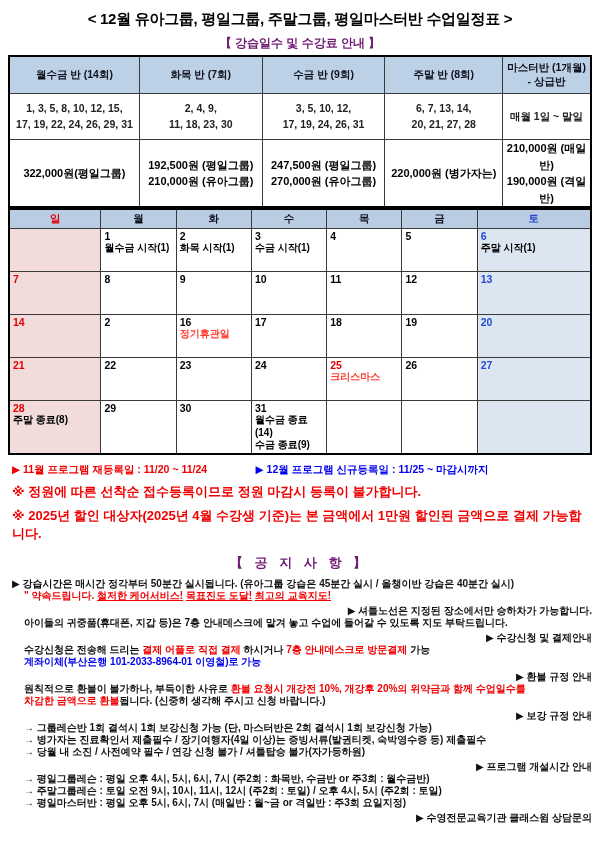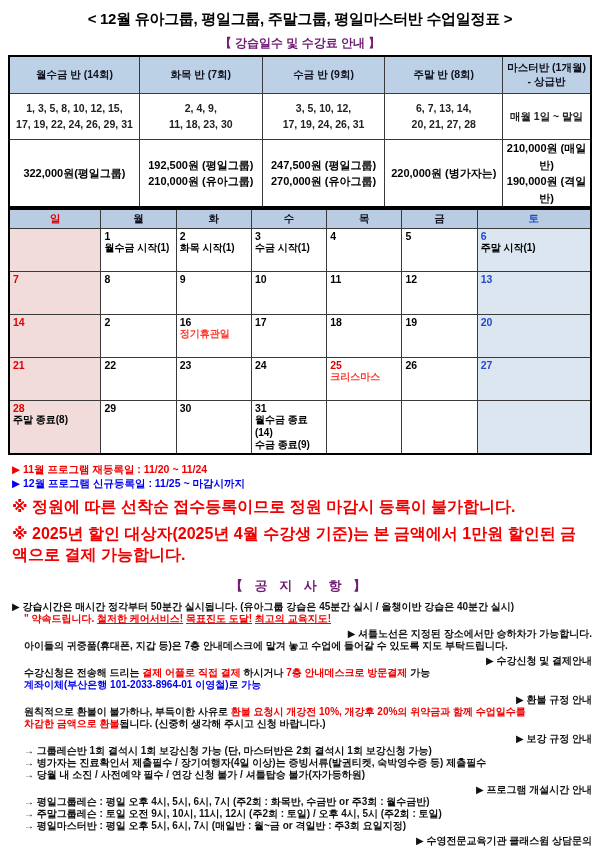--- a/index.html
+++ b/index.html
@@ -32,24 +32,24 @@
   .cal td.sun-cell { background:#f2dcdb; }
   .cal td.sat-cell { background:#dce6f1; }
   .dnum { font-size:10.5px; font-weight:800; line-height:1.2; color:#000; }
   .sun-cell .dnum { color:#e00000; }
   .sat-cell .dnum { color:#2448d0; }
   .dnum.hl { color:#e00000; }
   .ev { font-size:10px; font-weight:700; line-height:1.25; color:#000; }
   .ev.red { color:#ff3b30; }
   .ev.center { text-align:left; }
 
-  .reg-row { display:flex; margin:8px 0 3px 4px;flex-direction:column; }
+  .reg-row { display:flex; margin:8px 0 3px 4px; }
   .reg { font-size:10.5px; font-weight:800; }
   .reg-left { width:42%; }
-  .star { font-size:16px; font-weight:800; color:#f00000; margin:6px 0 0 4px; }
+  .star { font-size:13px; font-weight:800; color:#f00000; margin:6px 0 0 4px; }
 
   .notices { margin:0 0 0 4px; }
   .nline { font-size:10px; font-weight:600; line-height:1.2; color:#111; }
   .nline.gap { margin-top:3px;text-align:right; }
   .nline.ind1 { padding-left:12px; }
   .nline.ind2 { padding-left:20px; }
   .seg.b { font-weight:800; }
   .seg.r { color:#f00000; }
   .seg.ru { color:#f00000; text-decoration:underline; }
   .seg.bl { color:#0000ee; }

